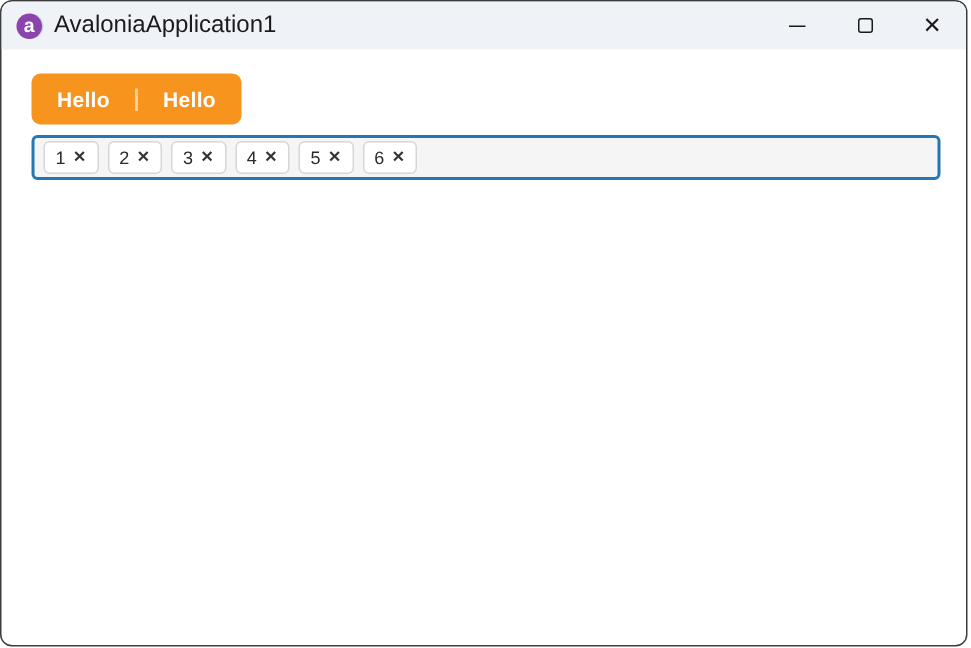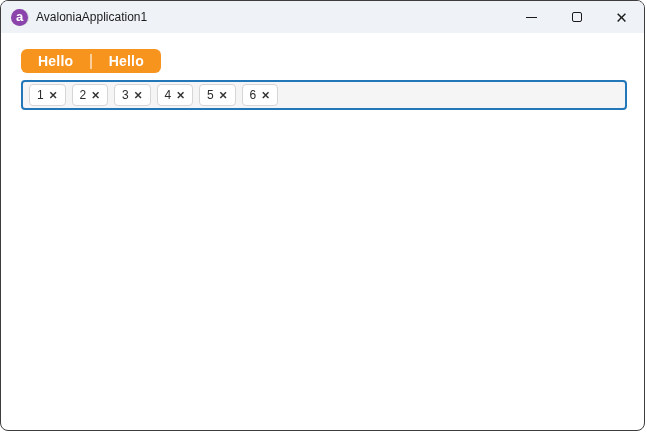--- a/index.html
+++ b/index.html
@@ -38,21 +38,21 @@
     color: #ffffff;
     font-size: 13px;
     font-weight: bold;
     line-height: 16px;
     text-align: center;
     flex: 0 0 auto;
     box-shadow: 1px 0 0 rgba(0,0,0,0.12);
   }
   .window-title {
     margin-left: 8px;
-    font-size: 12px;
+    font-size: 16px;
     color: #1b1b1b;
     white-space: nowrap;
   }
   .titlebar-spacer { flex: 1; }
   .caption-btn {
     width: 45px;
     height: 32px;
     display: flex;
     align-items: center;
     justify-content: center;
@@ -76,21 +76,21 @@
     color: #1a1a1a;
     line-height: 1;
   }
   
   .content {
     padding: 16px 0 0 20px;
   }
   .tabstrip {
     display: inline-flex;
     align-items: center;
-    height: 24px;
+    height: 34px;
     background: #f7941e;
     border-radius: 6px;
     overflow: hidden;
   }
   .tab {
     padding: 0 17px;
     height: 30px;
     display: flex;
     align-items: center;
     color: #ffffff;

